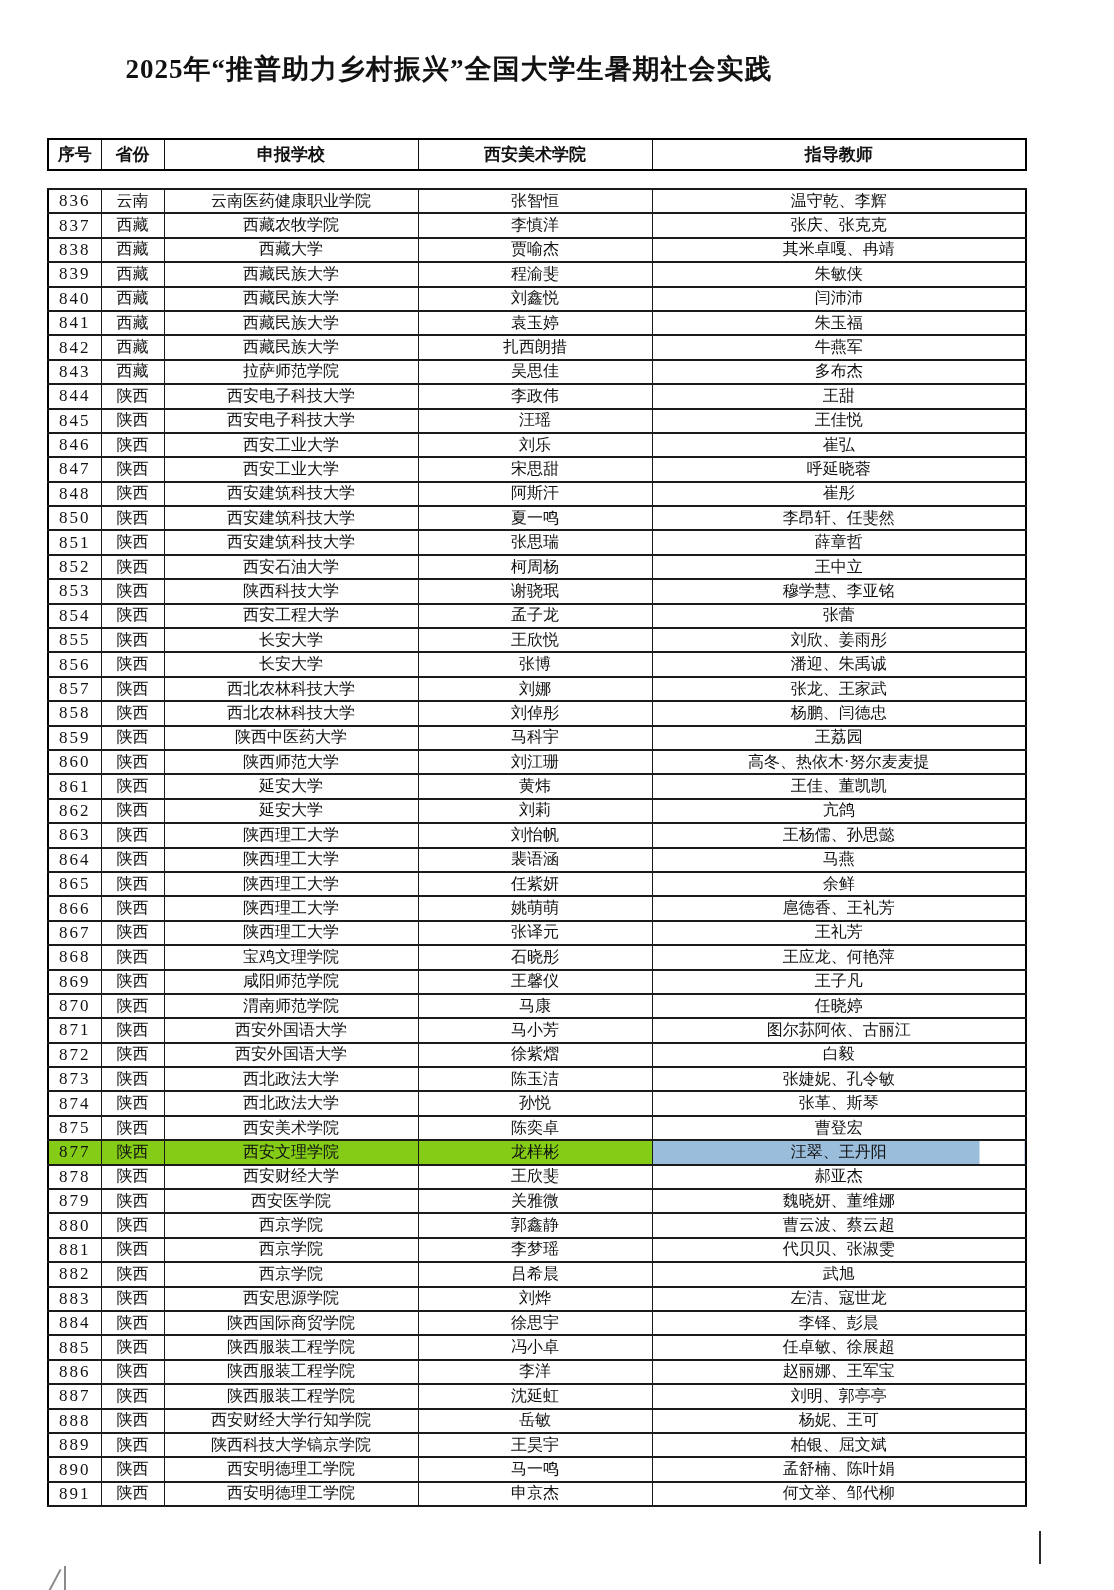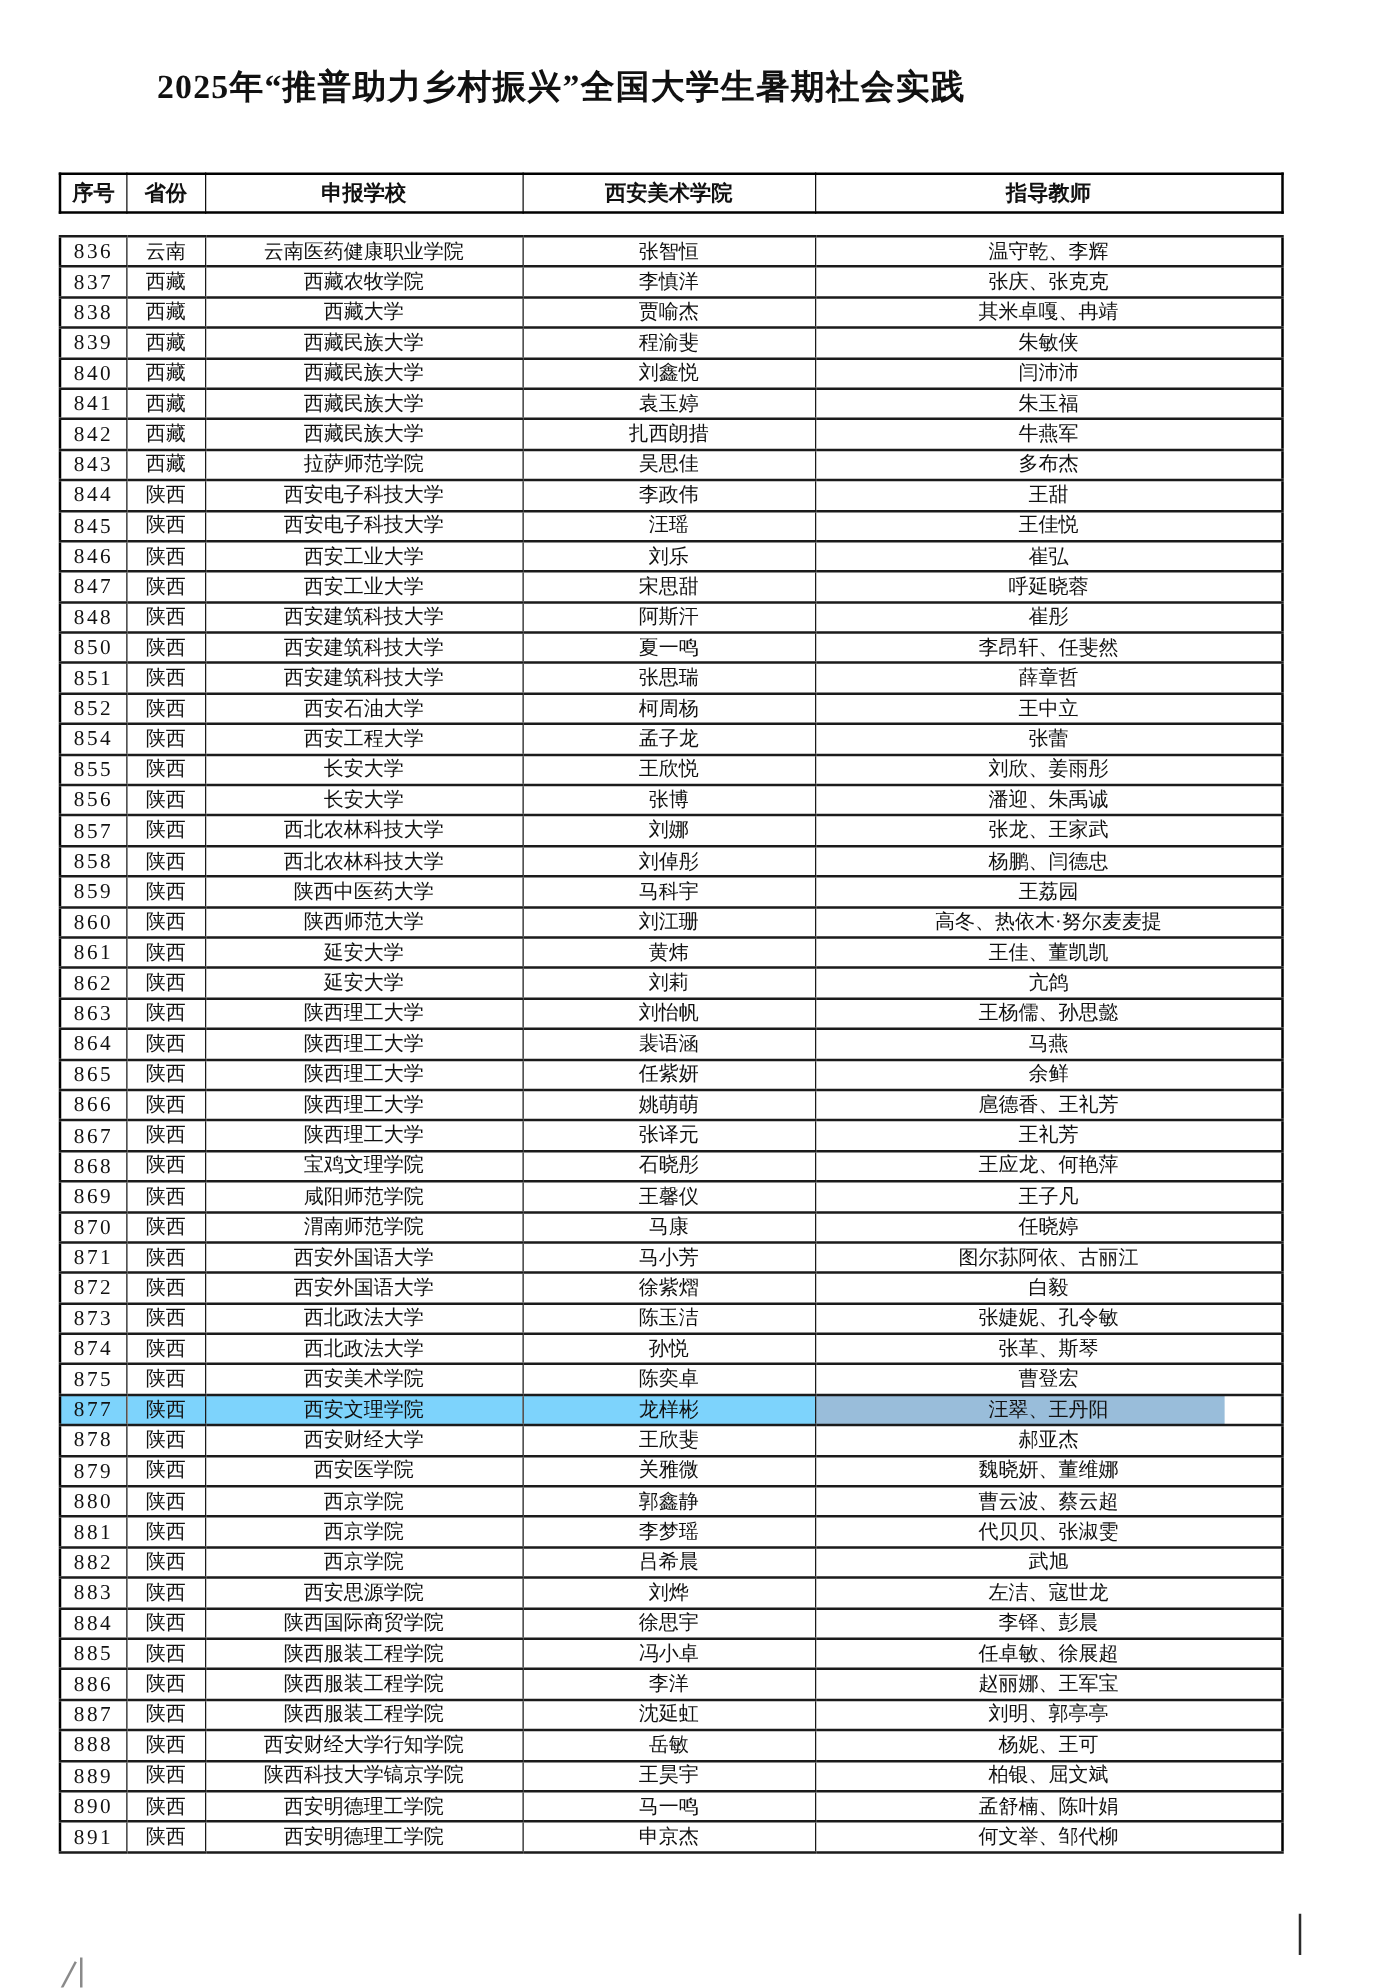--- a/index.html
+++ b/index.html
@@ -40,21 +40,21 @@
   #body-table td{
     border:solid #1b1b1b;border-width:2px 1px;
     height:22.4px;
     font-size:16px;
     text-align:center;vertical-align:middle;
     padding:0;
     white-space:nowrap;overflow:hidden;
   }
   #body-table td.cell-no{font-size:17px;letter-spacing:2px;}
 
-  tr.hl td{background:#7dd3fc;}
+  tr.hl td{background:#84cc16;}
   tr.hl td:last-child{background:linear-gradient(to right,#99bdda 327px,rgba(0,0,0,0) 327px);}
 
   .artifact-vline{
     position:absolute;left:1039px;top:1531px;width:2px;height:33px;background:#2b2b2b;
   }
   .artifact-corner{position:absolute;left:48px;top:1566px;width:26px;height:24px;}
   .artifact-corner .s1{
     position:absolute;left:6px;top:2px;width:2px;height:24px;background:#8a8a8a;
     transform:rotate(28deg);
   }
@@ -203,20 +203,27 @@
         <td class="cell-teachers">薛章哲</td>
       </tr>
       <tr>
         <td class="cell-no">852</td>
         <td class="cell-province">陕西</td>
         <td class="cell-school">西安石油大学</td>
         <td class="cell-leader">柯周杨</td>
         <td class="cell-teachers">王中立</td>
       </tr>
       <tr>
+        <td class="cell-no">853</td>
+        <td class="cell-province">陕西</td>
+        <td class="cell-school">陕西科技大学</td>
+        <td class="cell-leader">谢骁珉</td>
+        <td class="cell-teachers">穆学慧、李亚铭</td>
+      </tr>
+      <tr>
         <td class="cell-no">854</td>
         <td class="cell-province">陕西</td>
         <td class="cell-school">西安工程大学</td>
         <td class="cell-leader">孟子龙</td>
         <td class="cell-teachers">张蕾</td>
       </tr>
       <tr>
         <td class="cell-no">855</td>
         <td class="cell-province">陕西</td>
         <td class="cell-school">长安大学</td>

